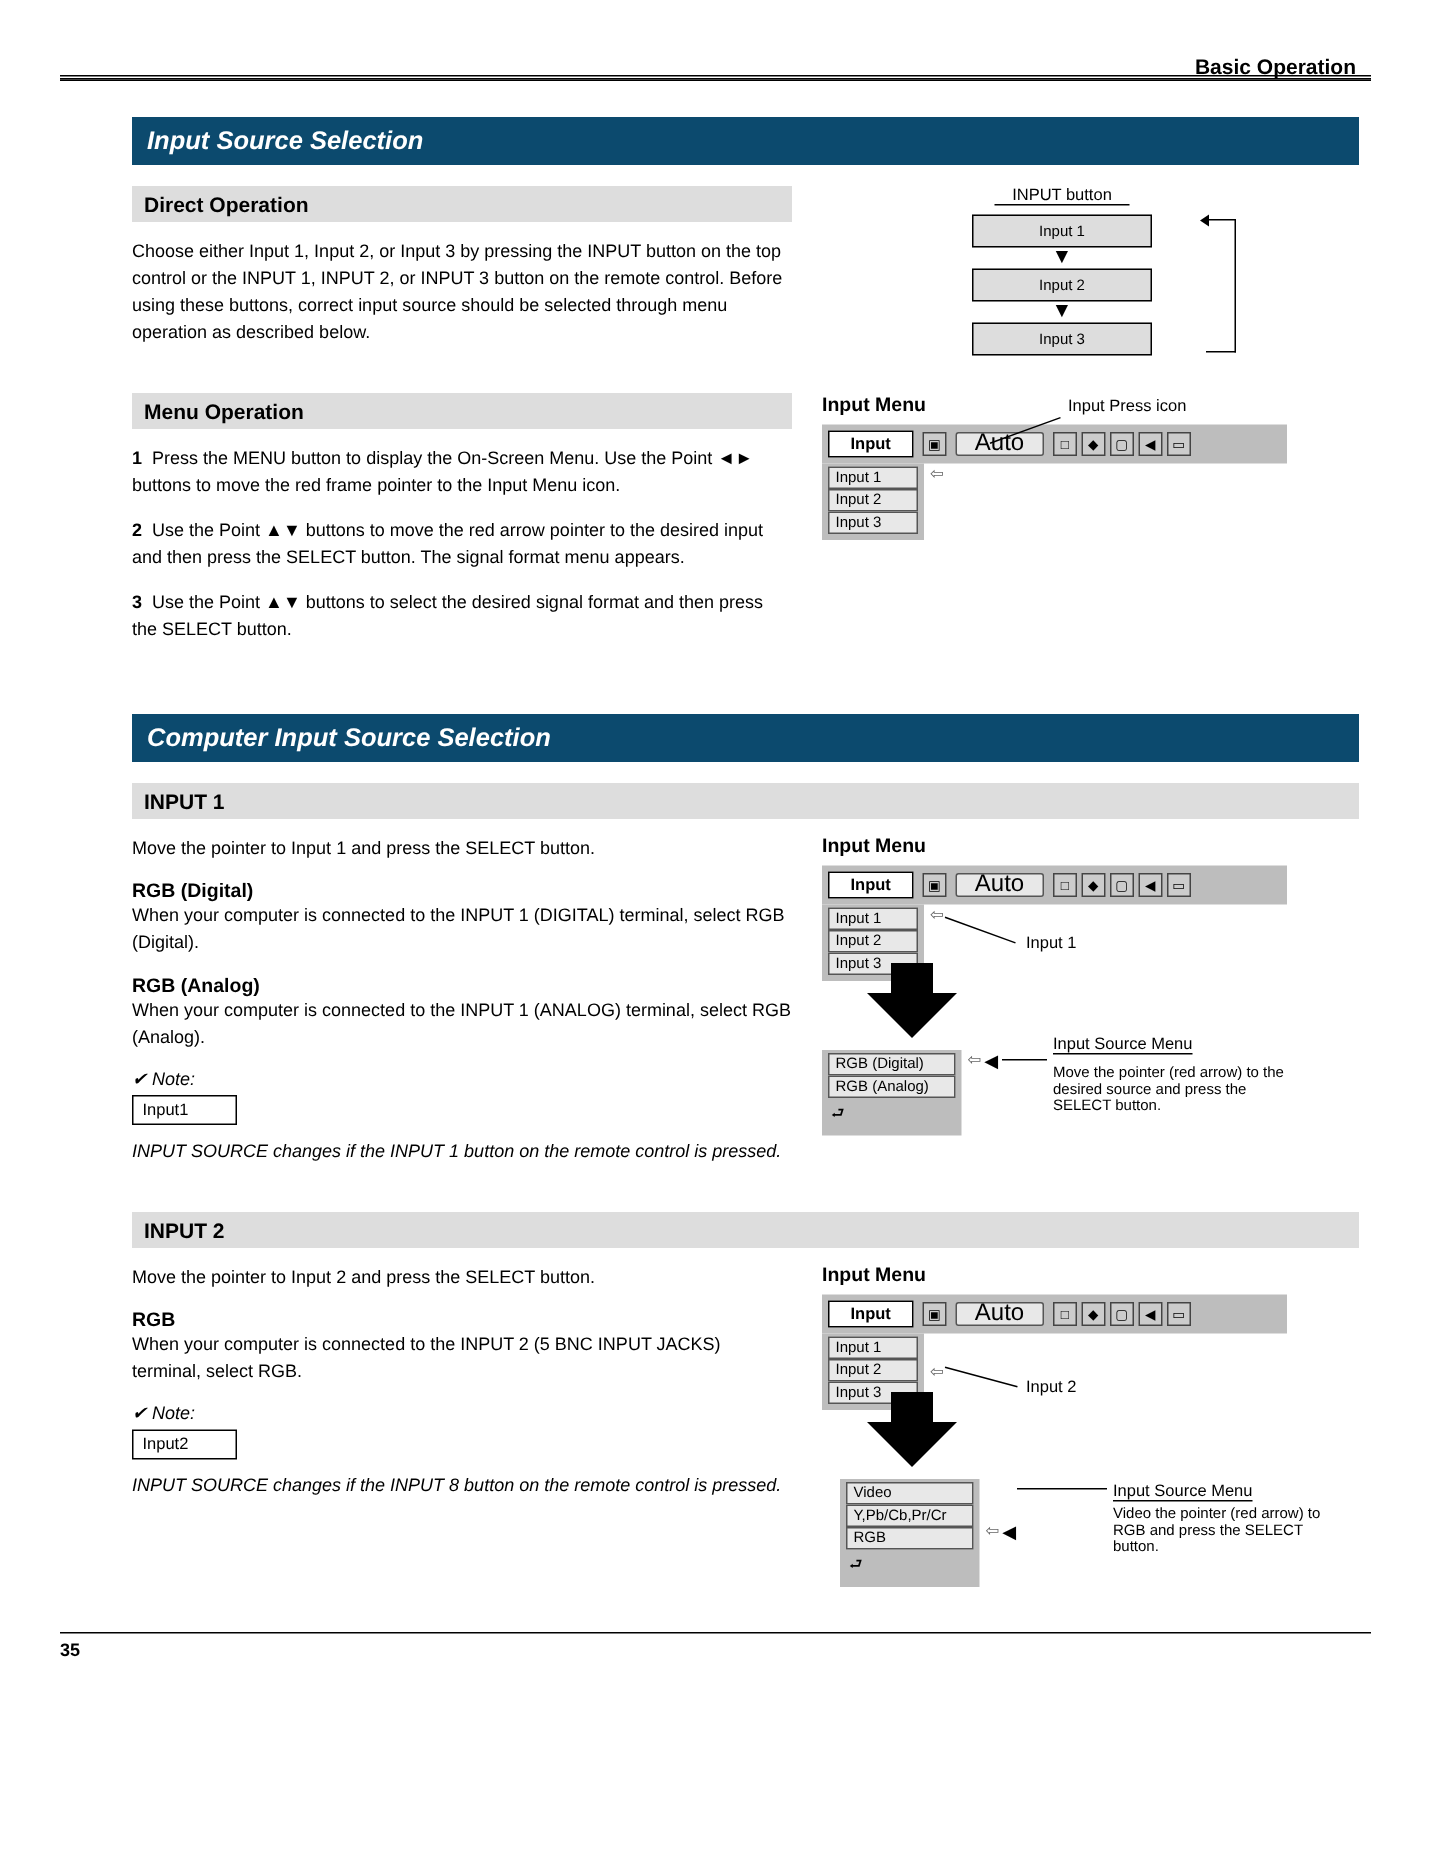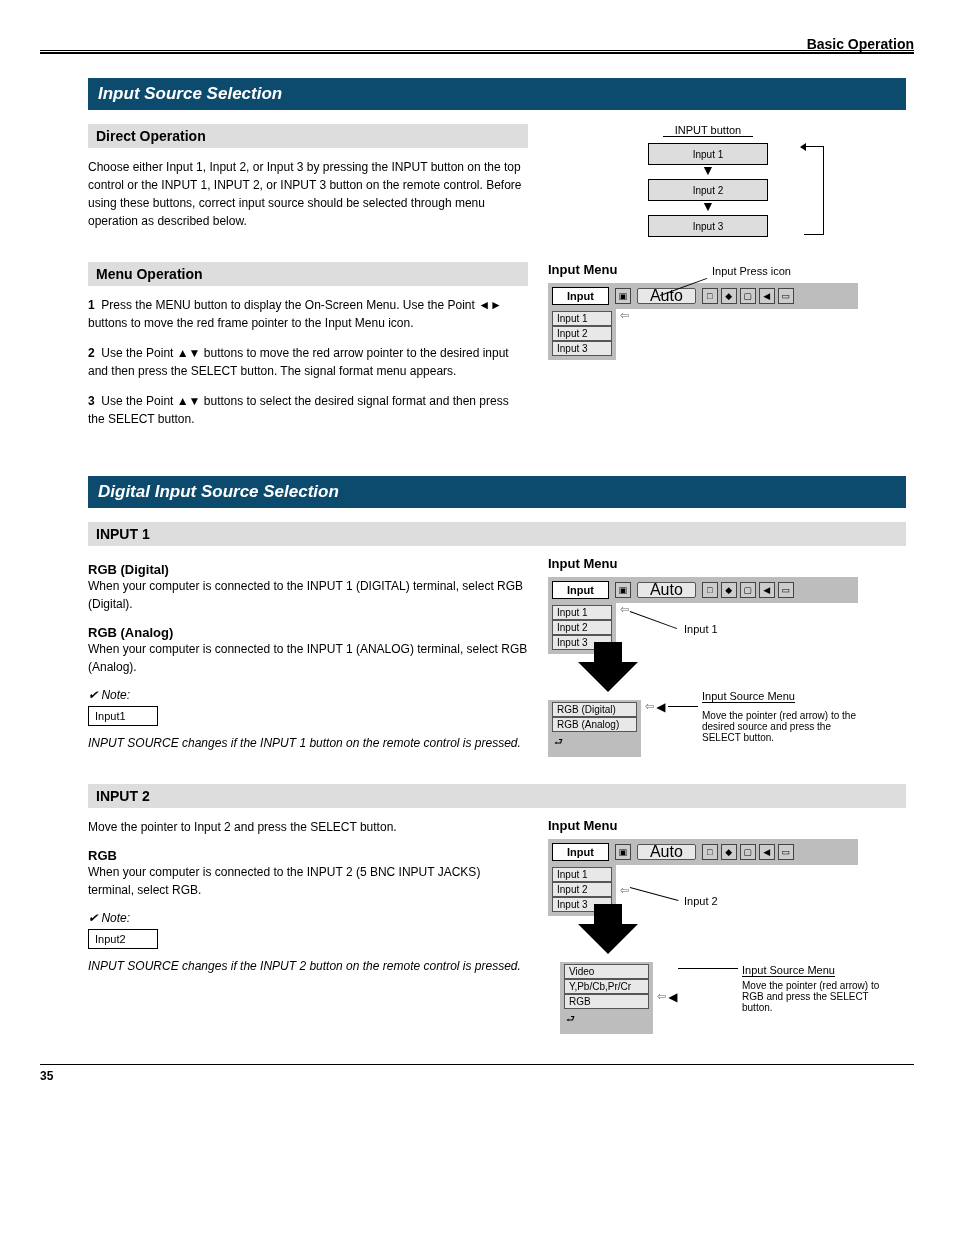--- a/index.html
+++ b/index.html
@@ -12,21 +12,21 @@
   }
   .topline {
     border-top: 3px double #000;
     border-bottom: 1px solid #000;
     height: 0;
     margin: 20px 0 24px 0;
   }
   .header-right {
     position: absolute;
     top: 36px;
-    right: 40px;
+    right: 50px;
     font-size: 14px;
     font-weight: bold;
   }
   .page-body {
     margin-left: 48px;
     margin-right: 8px;
     position: relative;
   }
   .black-bar {
     background: #0c4a6e;
@@ -269,25 +269,26 @@
             <div class="menu-item">Input 3</div>
           </div>
           <span class="ptr-arrow">⇦</span>
         </div>
         <div class="callout-line" style="width:50px;left:112px;top:12px;transform:rotate(-20deg);"></div>
         <div class="callout-text" style="left:164px;top:-18px;">Input Press icon</div>
       </div>
     </div>
   </div>
 
-  <div class="black-bar">Digital Input Source Selection</div>
+  <div class="black-bar">Computer Input Source Selection</div>
 
   <div class="gray-sub full">INPUT 1</div>
   <div class="two-col">
     <div class="left-col">
+      <div class="body-text">Move the pointer to Input 1 and press the SELECT button.</div>
       <div style="font-weight:bold;font-size:13px;margin-top:6px;">RGB (Digital)</div>
       <div class="body-text">When your computer is connected to the INPUT 1 (DIGITAL) terminal, select RGB (Digital).</div>
       <div style="font-weight:bold;font-size:13px;">RGB (Analog)</div>
       <div class="body-text">When your computer is connected to the INPUT 1 (ANALOG) terminal, select RGB (Analog).</div>
       <div class="note-label">✔ Note:</div>
       <div class="note-box">Input1</div>
       <div class="body-text" style="font-style:italic;">INPUT SOURCE changes if the INPUT 1 button on the remote control is pressed.</div>
     </div>
     <div class="right-col">
       <div style="font-weight:bold;font-size:13px;margin-bottom:2px;">Input Menu</div>
@@ -334,21 +335,21 @@
   </div>
 
   <div class="gray-sub full">INPUT 2</div>
   <div class="two-col" style="margin-bottom:0;">
     <div class="left-col">
       <div class="body-text">Move the pointer to Input 2 and press the SELECT button.</div>
       <div style="font-weight:bold;font-size:13px;margin-top:6px;">RGB</div>
       <div class="body-text">When your computer is connected to the INPUT 2 (5 BNC INPUT JACKS) terminal, select RGB.</div>
       <div class="note-label">✔ Note:</div>
       <div class="note-box">Input2</div>
-      <div class="body-text" style="font-style:italic;">INPUT SOURCE changes if the INPUT 2 button on the remote control is pressed.</div>
+      <div class="body-text" style="font-style:italic;">INPUT SOURCE changes if the INPUT 8 button on the remote control is pressed.</div>
     </div>
     <div class="right-col">
       <div style="font-weight:bold;font-size:13px;margin-bottom:2px;">Input Menu</div>
       <div class="menu-widget">
         <div class="menu-top">
           <div class="menu-title-box">Input</div>
           <div class="mini-icon">▣</div>
           <div class="auto-pill">Auto</div>
           <div class="icon-row">
             <div class="mini-icon">□</div>
@@ -375,21 +376,21 @@
           <div class="menu-item wide">Video</div>
           <div class="menu-item wide">Y,Pb/Cb,Pr/Cr</div>
           <div class="menu-item wide">RGB</div>
           <div style="font-size:10px;padding:2px;">⮐</div>
         </div>
         <span class="ptr-arrow" style="margin-top:28px;">⇦</span>
         <span style="font-size:12px;margin-left:2px;margin-top:28px;">◀</span>
         <div class="callout-line" style="width:60px;left:130px;top:6px;"></div>
         <div style="position:absolute;left:194px;top:-2px;">
           <div class="submenu-label">Input Source Menu</div>
-          <div style="font-size:10px;width:140px;margin-top:2px;">Move the pointer (red arrow) to RGB and press the SELECT button.</div>
+          <div style="font-size:10px;width:140px;margin-top:2px;">Video the pointer (red arrow) to RGB and press the SELECT button.</div>
         </div>
       </div>
     </div>
   </div>
 
 </div>
 
 <div class="footer-line">
   <span>35</span>
 </div>

